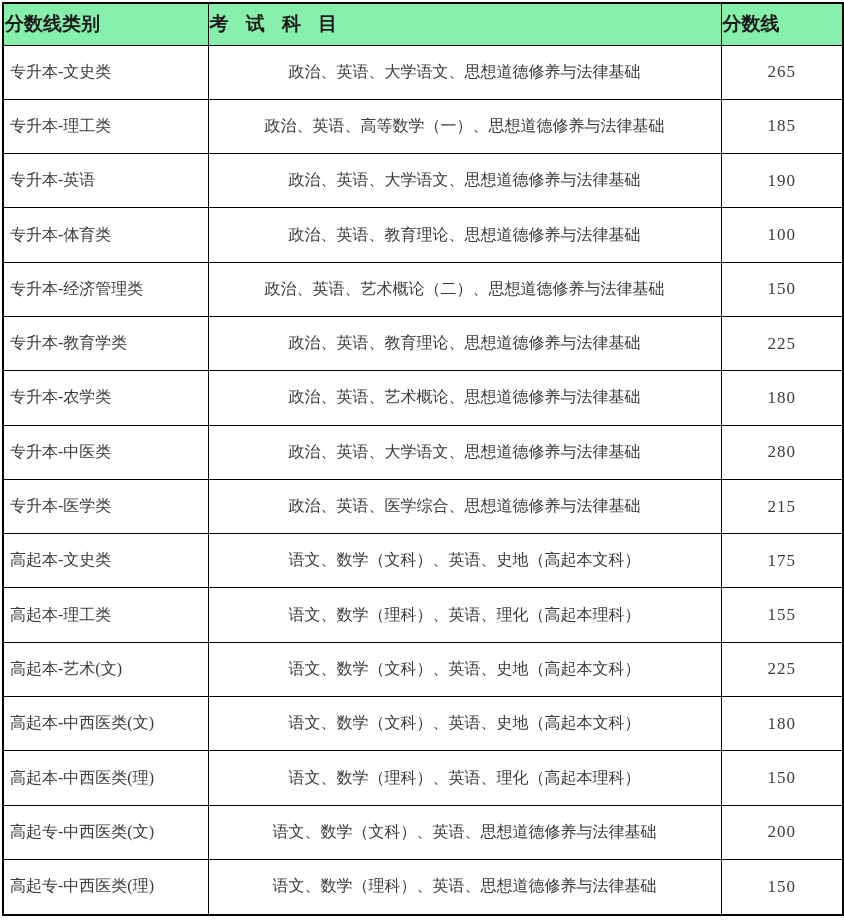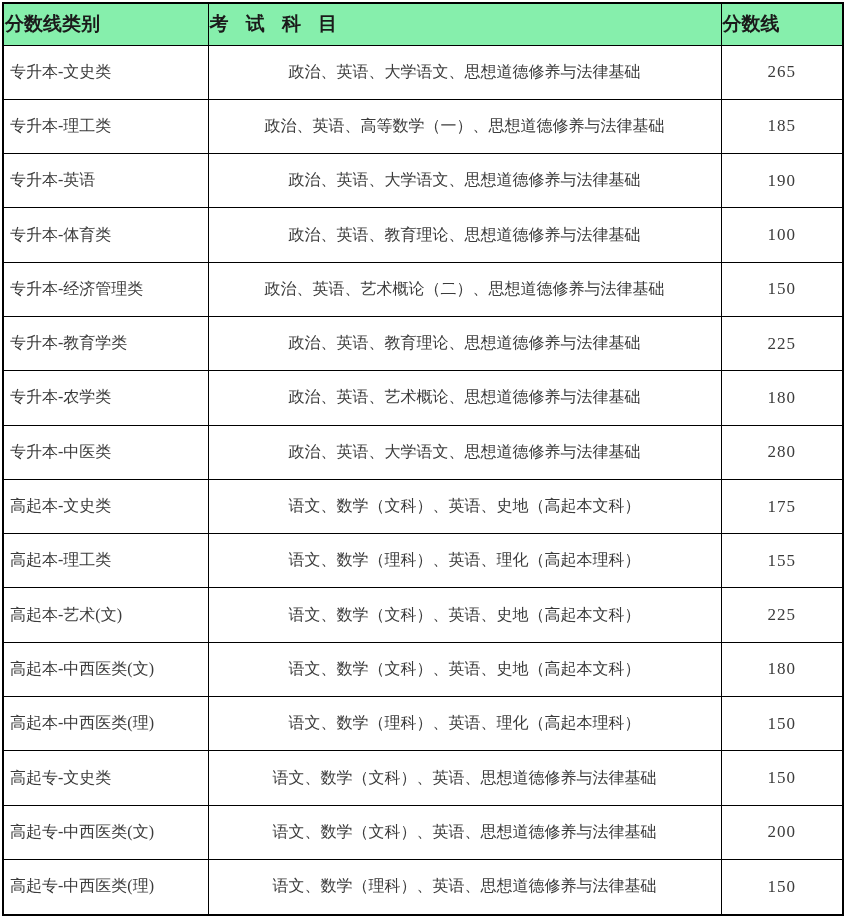--- a/index.html
+++ b/index.html
@@ -113,20 +113,25 @@
         <td class="cell-category">专升本-农学类</td>
         <td class="cell-subjects">政治、英语、艺术概论、思想道德修养与法律基础</td>
         <td class="cell-score">180</td>
       </tr>
       <tr>
         <td class="cell-category">专升本-中医类</td>
         <td class="cell-subjects">政治、英语、大学语文、思想道德修养与法律基础</td>
         <td class="cell-score">280</td>
       </tr>
       <tr>
+        <td class="cell-category">专升本-医学类</td>
+        <td class="cell-subjects">政治、英语、医学综合、思想道德修养与法律基础</td>
+        <td class="cell-score">215</td>
+      </tr>
+      <tr>
         <td class="cell-category">高起本-文史类</td>
         <td class="cell-subjects">语文、数学（文科）、英语、史地（高起本文科）</td>
         <td class="cell-score">175</td>
       </tr>
       <tr>
         <td class="cell-category">高起本-理工类</td>
         <td class="cell-subjects">语文、数学（理科）、英语、理化（高起本理科）</td>
         <td class="cell-score">155</td>
       </tr>
       <tr>
@@ -138,25 +143,20 @@
         <td class="cell-category">高起本-中西医类(文)</td>
         <td class="cell-subjects">语文、数学（文科）、英语、史地（高起本文科）</td>
         <td class="cell-score">180</td>
       </tr>
       <tr>
         <td class="cell-category">高起本-中西医类(理)</td>
         <td class="cell-subjects">语文、数学（理科）、英语、理化（高起本理科）</td>
         <td class="cell-score">150</td>
       </tr>
       <tr>
-        <td class="cell-category">高起专-文史类</td>
-        <td class="cell-subjects">语文、数学（文科）、英语、思想道德修养与法律基础</td>
-        <td class="cell-score">150</td>
-      </tr>
-      <tr>
         <td class="cell-category">高起专-中西医类(文)</td>
         <td class="cell-subjects">语文、数学（文科）、英语、思想道德修养与法律基础</td>
         <td class="cell-score">200</td>
       </tr>
       <tr>
         <td class="cell-category">高起专-中西医类(理)</td>
         <td class="cell-subjects">语文、数学（理科）、英语、思想道德修养与法律基础</td>
         <td class="cell-score">150</td>
       </tr>
     </tbody>

